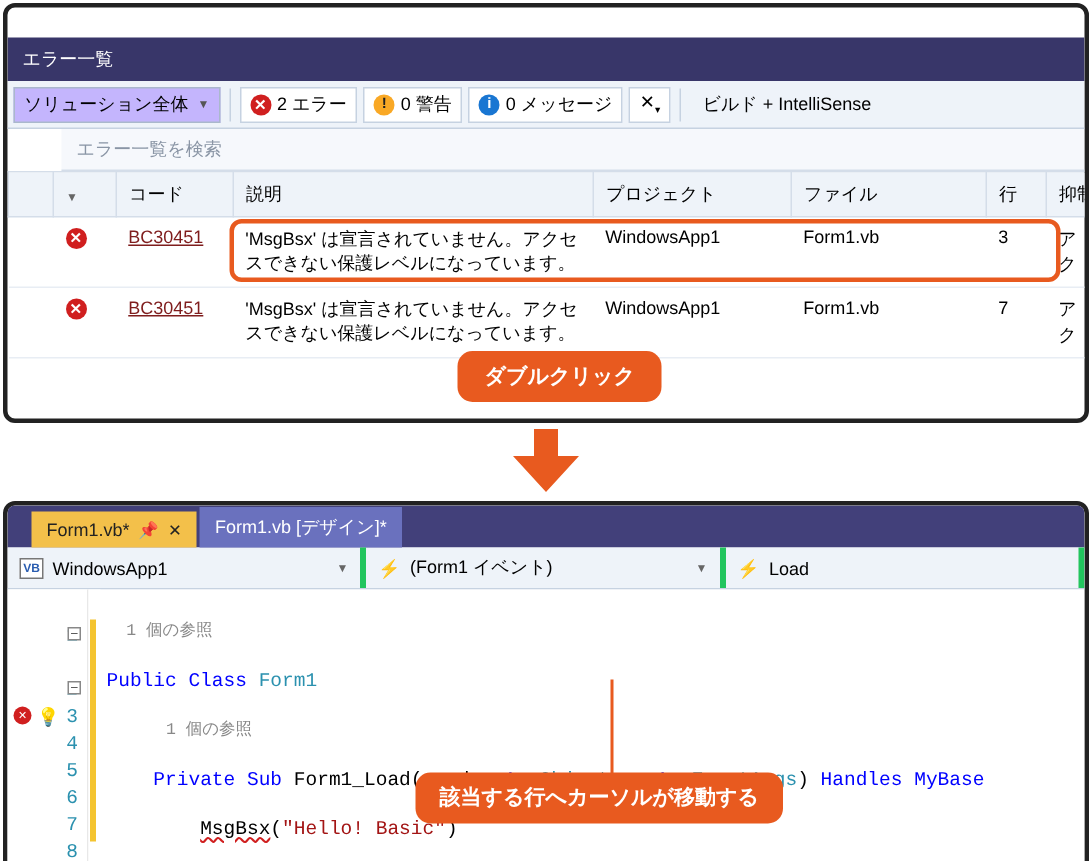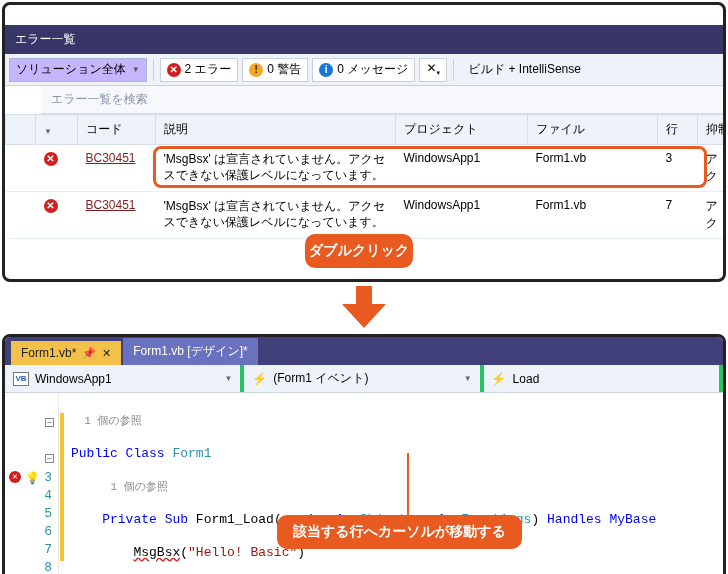--- a/index.html
+++ b/index.html
@@ -75,29 +75,29 @@
   .err-link{ color:#7f1d1d; text-decoration:underline;}
   .row-hl {
     position:relative;
   }
   .callout1 {
     position:relative; height:40px;
   }
   .callout1 .bubble {
     position:absolute; left:300px; top:-5px;
     background:#e85a1f; color:#fff; font-weight:bold;
-    padding:8px 4px; border-radius:10px; font-size:14px;
+    padding:8px 18px; border-radius:10px; font-size:14px;
   }
   .arrow-down {
     display:flex; justify-content:center; margin:4px 0 6px;
   }
   .arrow-down svg { display:block;}
   
   .ed-tabs{
-    display:flex; background:#42407a; height:28px; align-items:flex-end; padding-left:6px; gap:2px;
+    display:flex; background:#42407a; height:28px; align-items:flex-end; padding-left:16px; gap:2px;
   }
   .ed-tab{
     display:flex; align-items:center; gap:6px;
     padding:5px 10px; font-size:12px;
     background:#6a71be; color:#fff;
   }
   .ed-tab.active{
     background:#f3c04a; color:#222;
   }
   .ed-tab .x{ font-size:11px;}

